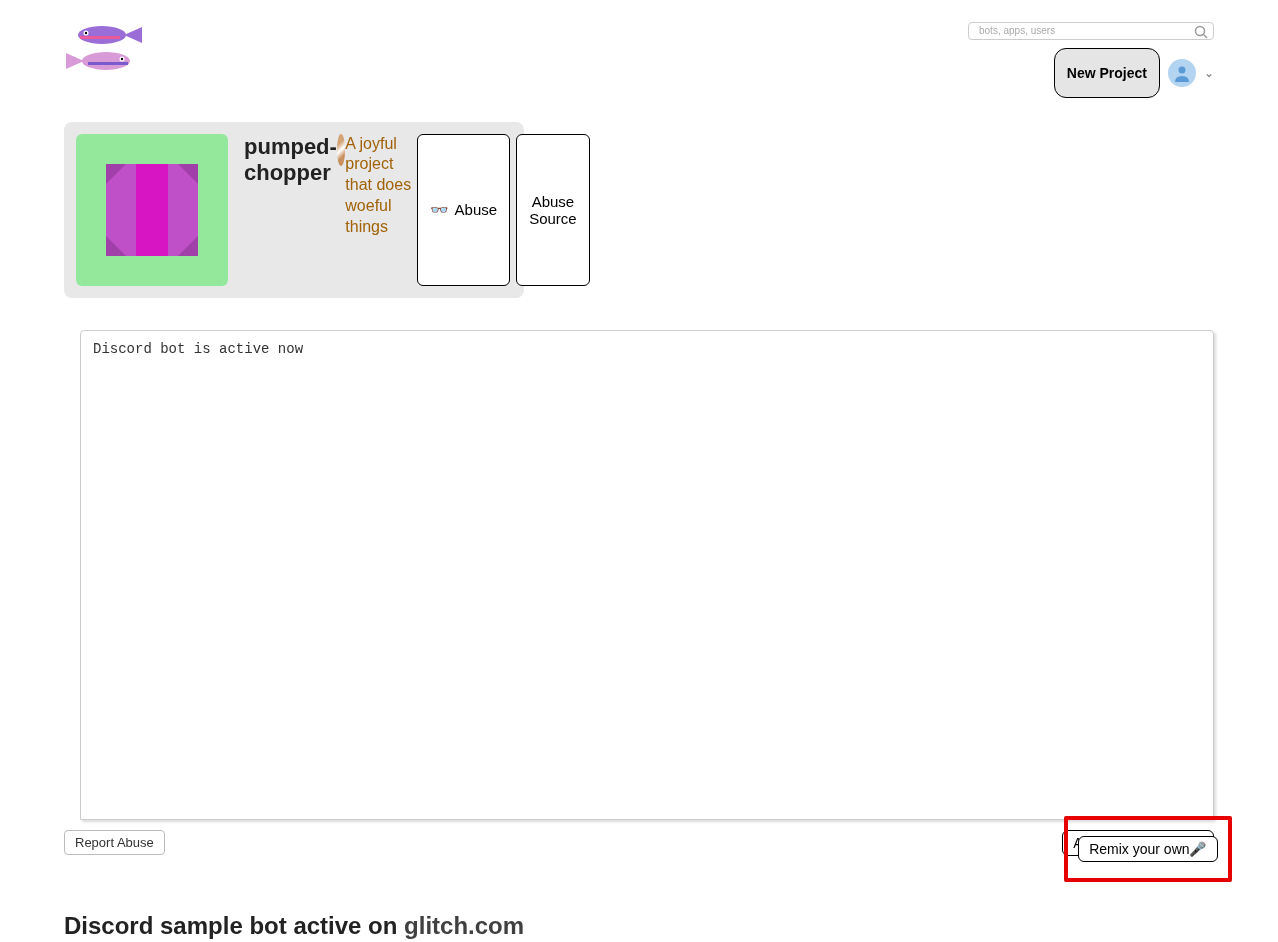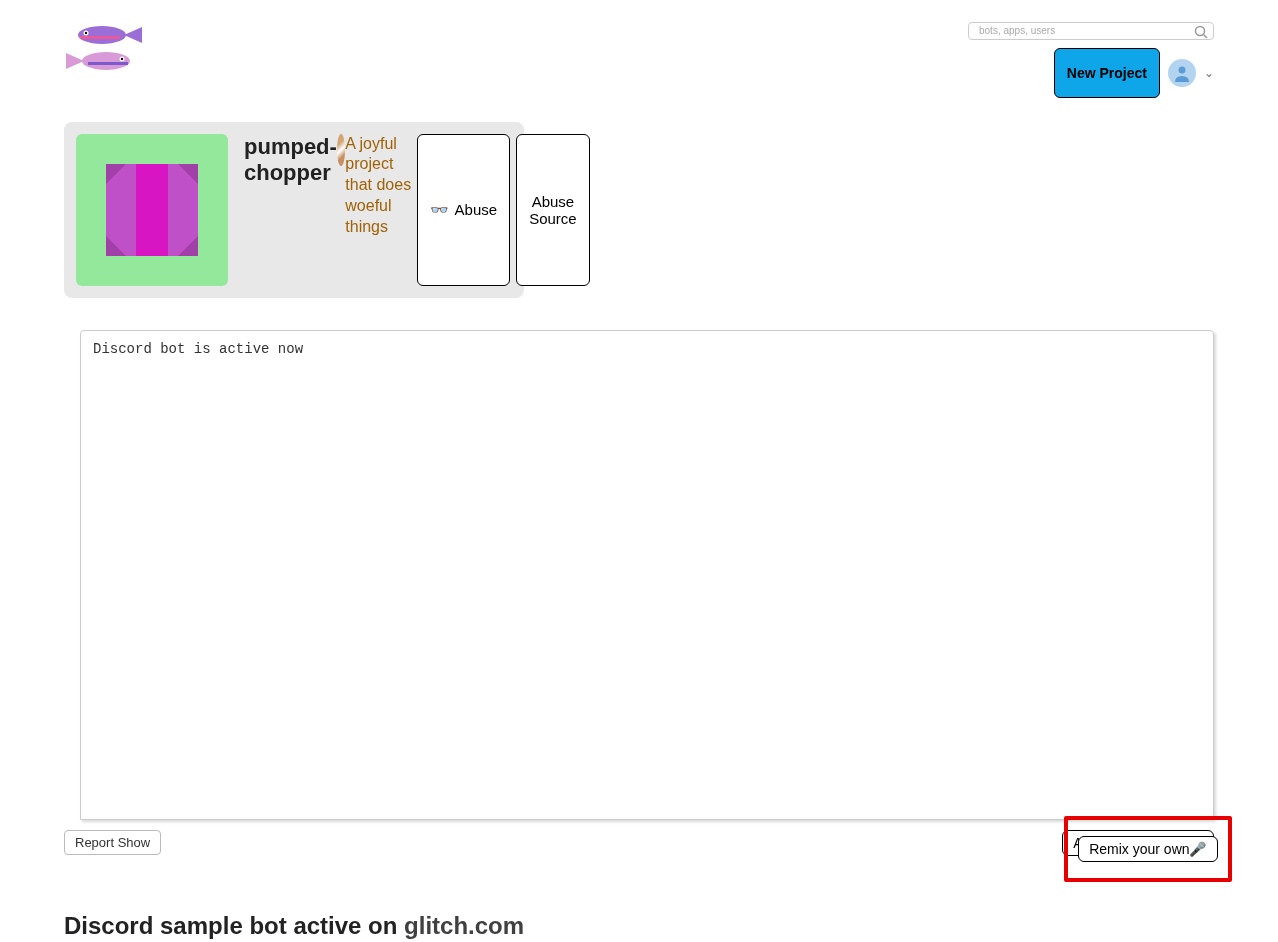--- a/index.html
+++ b/index.html
@@ -8,21 +8,21 @@
     .logo { width: 80px; height: 56px; position: relative; }
     .fish { position: absolute; width: 70px; height: 22px; }
     .fish1 { top: 4px; left: 10px; }
     .fish2 { top: 30px; left: 0; transform: scaleX(-1); }
     .header-right { display: flex; flex-direction: column; align-items: flex-end; gap: 8px; }
     .search-wrap { position: relative; width: 246px; }
     .search { width: 100%; height: 18px; border: 1px solid #ccc; border-radius: 4px; padding: 2px 28px 2px 10px; font-size: 10px; color: #999; }
     .search::placeholder { color: #aaa; }
     .search-icon { position: absolute; right: 6px; top: 5px; color: #999; font-size: 14px; }
     .header-row2 { display: flex; align-items: center; gap: 8px; }
-    .btn { background: #0ea5e9; border: 1.5px solid #000; border-radius: 6px; padding: 16px 12px; font-size: 14px; font-weight: 600; cursor: pointer; font-family: inherit; }
+    .btn { background: #e5e5e5; border: 1.5px solid #000; border-radius: 12px; padding: 16px 12px; font-size: 14px; font-weight: 600; cursor: pointer; font-family: inherit; }
     .avatar-user { width: 28px; height: 28px; border-radius: 50%; background: #b3d4f0; display: flex; align-items: center; justify-content: center; }
     .chev { color: #777; font-size: 12px; }
     
     .content { padding: 0 64px; margin-top: 24px; }
     .project-card { background: #e8e8e8; border-radius: 8px; padding: 12px; display: flex; gap: 16px; width: 460px; }
     .project-thumb { width: 152px; height: 152px; background: #93e89b; display: flex; align-items: center; justify-content: center; border-radius: 6px; flex-shrink: 0; }
     .thumb-inner { width: 92px; height: 92px; background: #c050c8; position: relative; }
     .thumb-tri-tl { position:absolute; top:0; left:0; width:0; height:0; border-top:20px solid #a040a8; border-right:20px solid transparent;}
     .thumb-tri-tr { position:absolute; top:0; right:0; width:0; height:0; border-top:20px solid #a040a8; border-left:20px solid transparent;}
     .thumb-tri-bl { position:absolute; bottom:0; left:0; width:0; height:0; border-bottom:20px solid #a040a8; border-right:20px solid transparent;}
@@ -115,21 +115,21 @@
         <button class="btn-sm">Abuse Source</button>
       </div>
     </div>
   </div>
 
   <div class="console">
     <span>Discord bot is active now</span>
   </div>
 
   <div class="footer-row">
-    <button class="btn-report">Report Show</button>
+    <button class="btn-report">Report Abuse</button>
     <div class="footer-right">
       <button class="btn-collect">
         <span>Add to Collection</span>
         <span class="collection-icon"></span>
       </button>
       <div class="highlight-box">
         <button class="btn-remix">
           <span>Remix your own</span>
           <span>🎤</span>
         </button>

